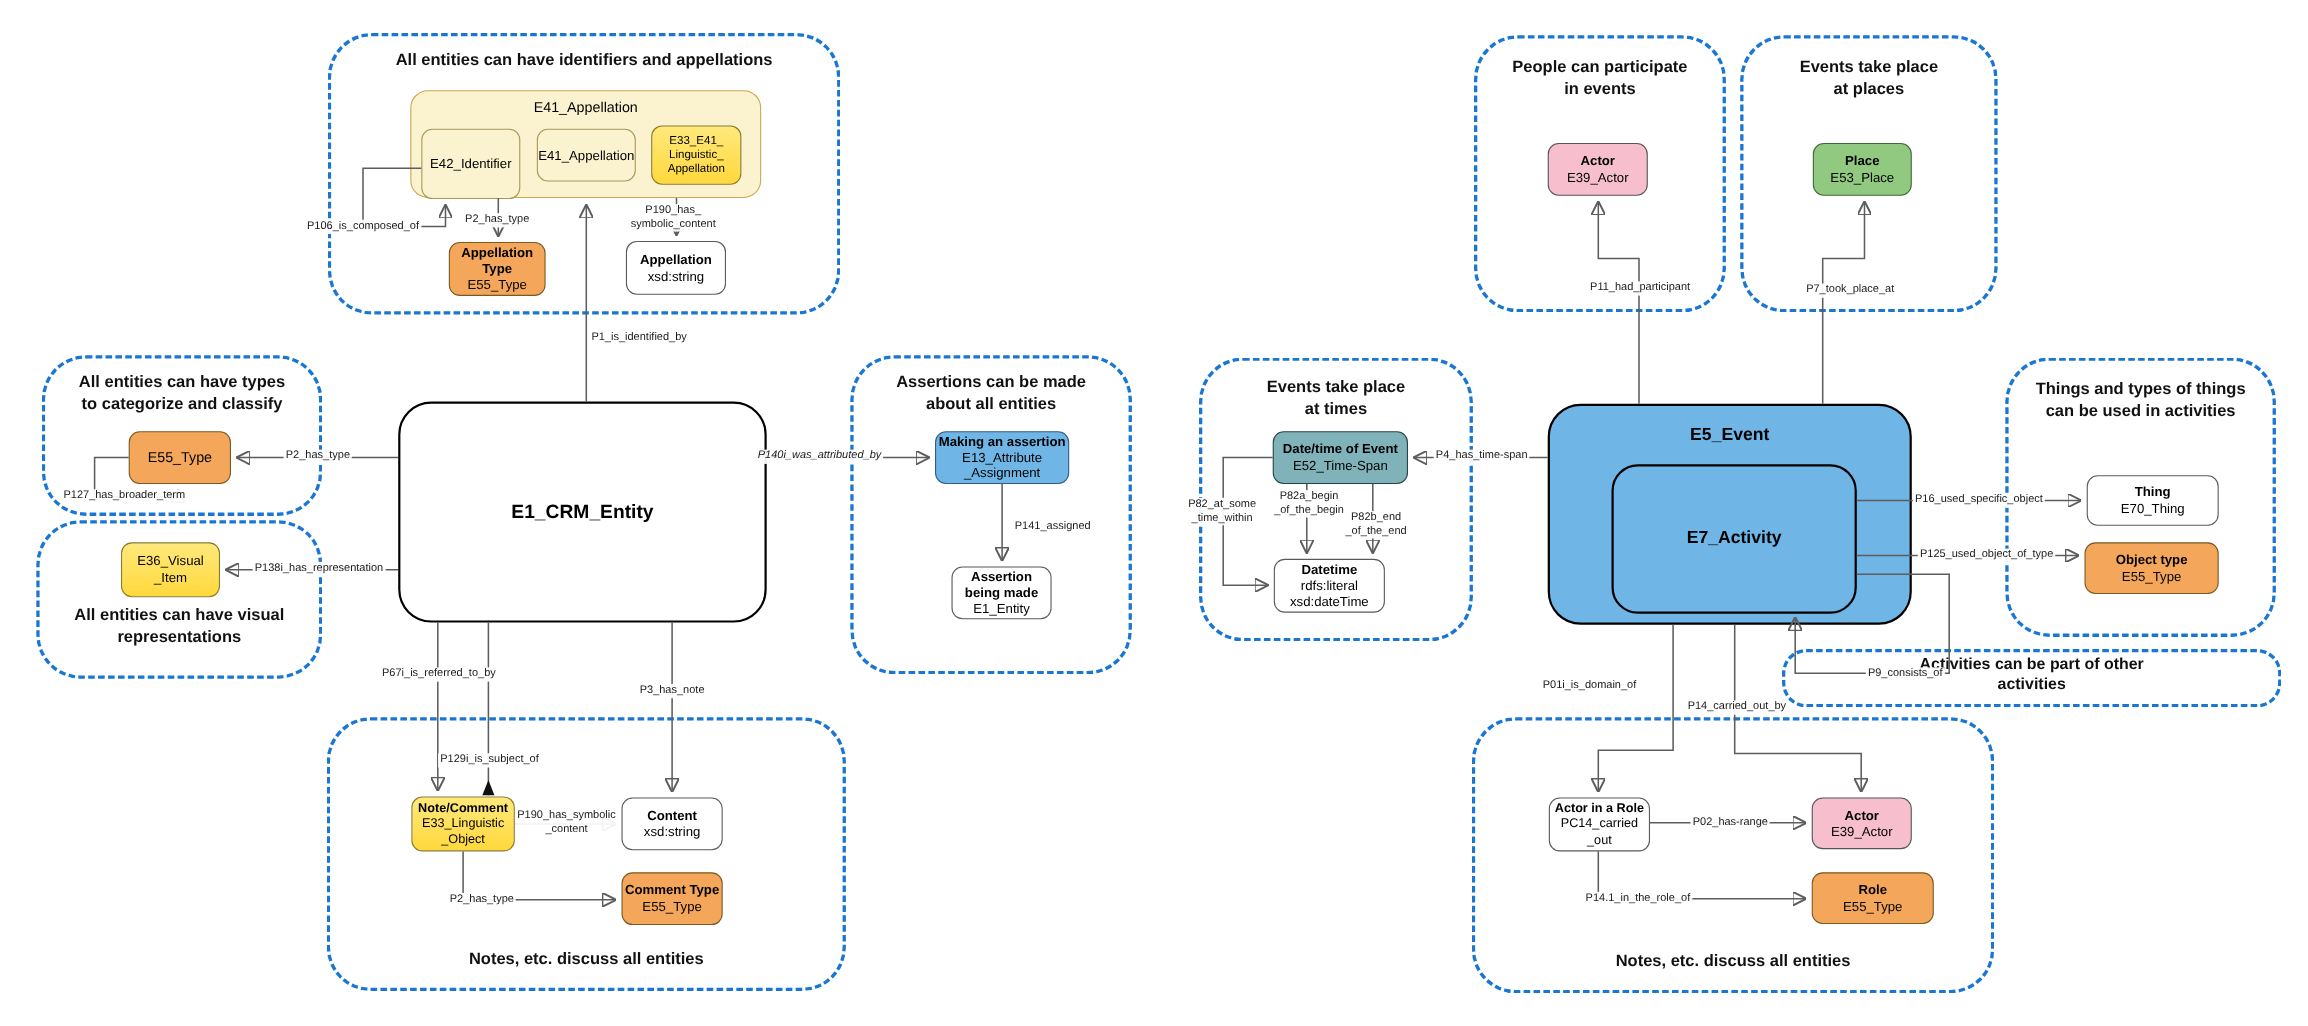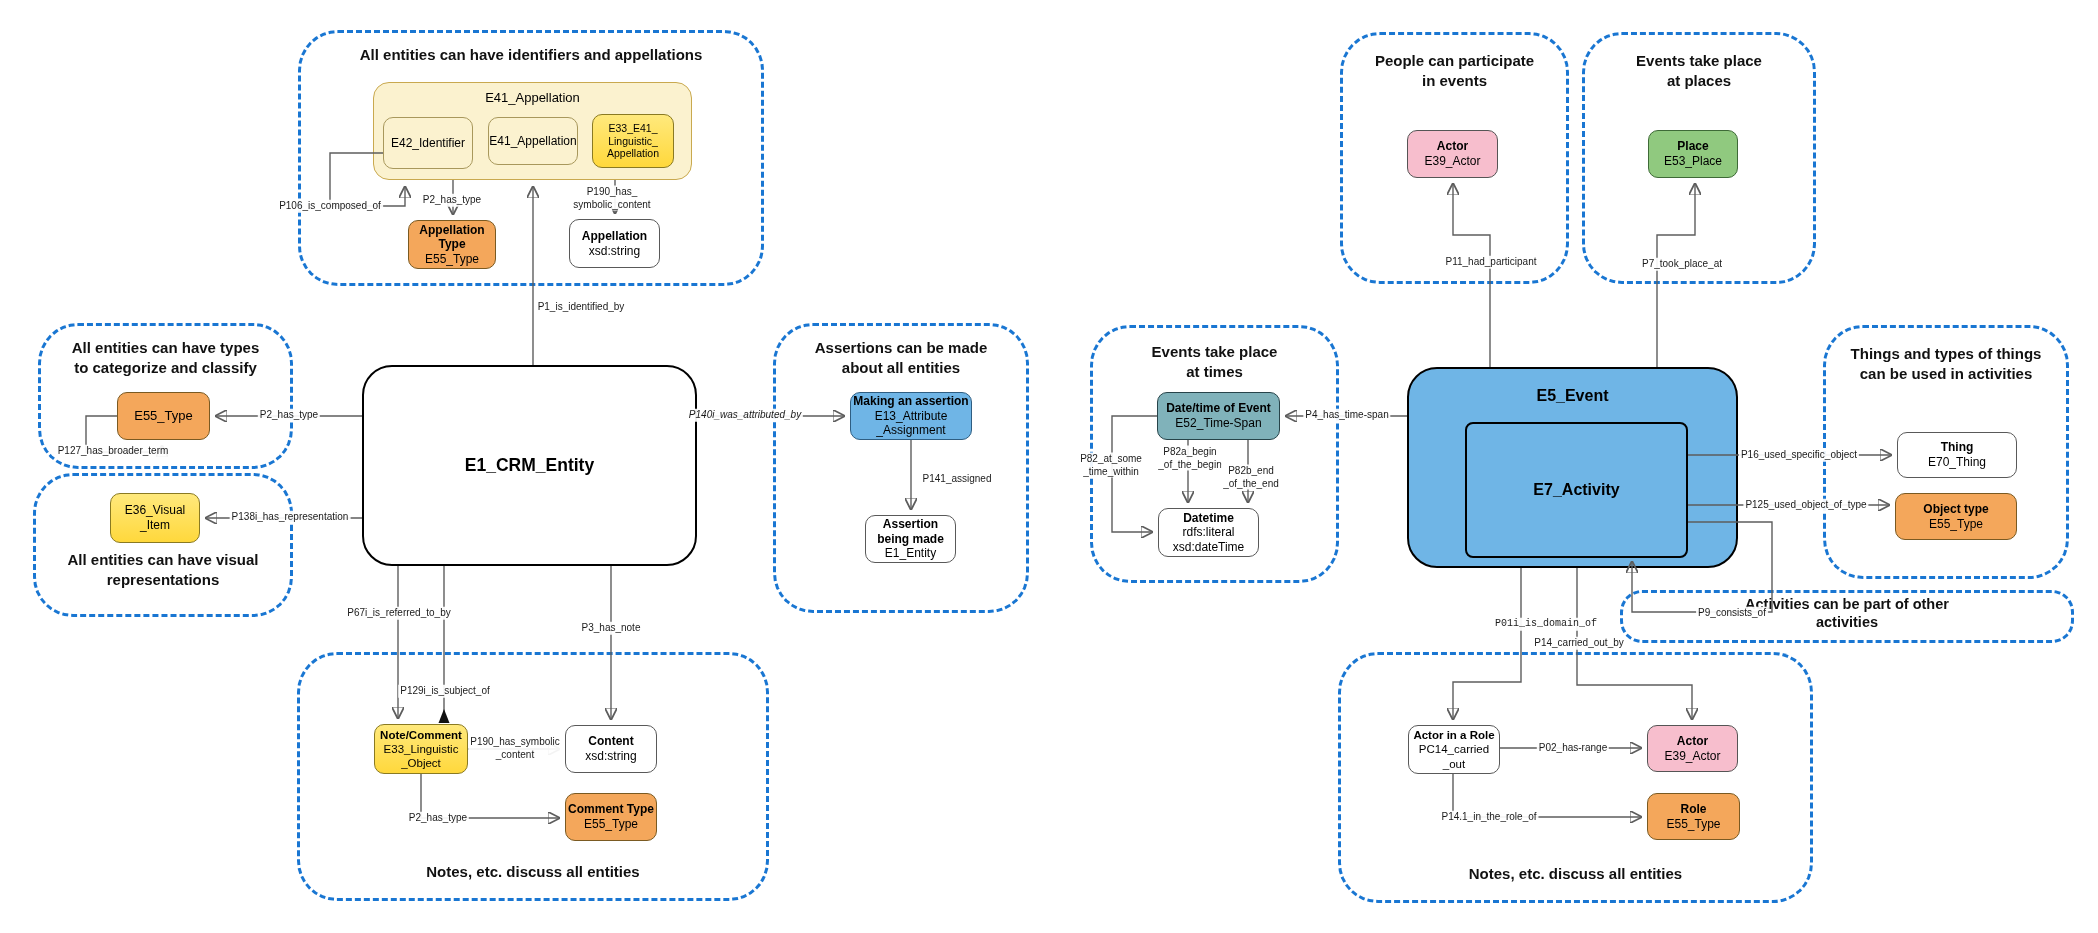--- a/index.html
+++ b/index.html
@@ -23,21 +23,21 @@
   .fill-blue{background:#6FB5E6;border:1px solid #2f5e82;}
   .fill-teal{background:#80B2BA;border:1px solid #27444a;}
   .fill-pink{background:#F7BECD;border:1px solid #555;}
   .fill-green{background:#90C97F;border:1px solid #3e6a37;}
   .fill-white{background:#fff;border:1px solid #595959;}
 
   #n-e41-group{justify-content:flex-start;padding-top:7px;border-radius:16px;font-size:13px;}
   #n-e1{border-radius:30px;border:2px solid #000;font-size:17.5px;font-weight:bold;}
   #n-e5{border-radius:30px;border:2.5px solid #000;justify-content:flex-start;padding-top:17px;
         font-weight:bold;font-size:16px;}
-  #n-e7{border-radius:8px;border:2.5px solid #000;font-weight:bold;font-size:16px;}
+  #n-e7{border-radius:24px;border:2.5px solid #000;font-weight:bold;font-size:16px;}
   #n-e33-e41{font-size:10.5px;}
   #n-note-comment,#n-actor-in-role{font-size:11.5px;}
 
   svg.wires{position:absolute;left:0;top:0;z-index:3;pointer-events:none;}
   svg.wires path,svg.wires line{fill:none;stroke:#5d5d5d;stroke-width:1.4;}
 
   .elabel{position:absolute;transform:translate(-50%,-50%);font-size:10px;line-height:1.25;
           background:rgba(255,255,255,0.93);padding:0 2px;white-space:pre-line;text-align:center;
           z-index:4;color:#1a1a1a;}
 </style>
@@ -84,21 +84,21 @@
     <div class="group-title" style="top:2px;font-size:14.5px;line-height:1.25;">Activities can be part of other
 activities</div>
   </div>
   <div class="group" style="left:1338px;top:652px;width:469px;height:245px;">
     <div class="group-title" style="bottom:16px;">Notes, etc. discuss all entities</div>
   </div>
 
   <div class="node fill-cream" id="n-e41-group" style="left:373px;top:82px;width:319px;height:98px;">
     <span class="ncode">E41_Appellation</span>
   </div>
-  <div class="node fill-cream" style="left:383px;top:117px;width:90px;height:52px;border-color:#a8985c;">
+  <div class="node fill-cream" style="left:383px;top:117px;width:90px;height:64px;border-color:#a8985c;">
     <span class="ncode">E42_Identifier</span>
   </div>
   <div class="node fill-cream" style="left:488px;top:117px;width:90px;height:48px;border-color:#a8985c;">
     <span class="ncode">E41_Appellation</span>
   </div>
   <div class="node fill-yellow" id="n-e33-e41" style="left:592px;top:114px;width:82px;height:54px;">
     <span class="ncode">E33_E41_
 Linguistic_
 Appellation</span>
   </div>
@@ -177,21 +177,21 @@
   </div>
   <div class="node fill-white" id="n-actor-in-role" style="left:1408px;top:725px;width:92px;height:49px;">
     <span class="nlabel">Actor in a Role</span>
     <span class="ncode">PC14_carried
 _out</span>
   </div>
   <div class="node fill-pink" style="left:1647px;top:725px;width:91px;height:47px;">
     <span class="nlabel">Actor</span>
     <span class="ncode">E39_Actor</span>
   </div>
-  <div class="node fill-orange" style="left:1647px;top:793px;width:93px;height:47px;">
+  <div class="node fill-orange" style="left:1647px;top:793px;width:111px;height:47px;">
     <span class="nlabel">Role</span>
     <span class="ncode">E55_Type</span>
   </div>
 
   <svg class="wires" width="2098" height="933" viewBox="0 0 2098 933">
     <defs>
       <marker id="arr" viewBox="0 0 10 10" refX="9" refY="5" markerWidth="9" markerHeight="9" orient="auto-start-reverse">
         <path d="M0,0 L10,5 L0,10 z" fill="#111" stroke="none"></path>
       </marker>
     </defs>
@@ -246,18 +246,18 @@
   <div class="elabel" style="left:1347px;top:415px;">P4_has_time-span</div>
   <div class="elabel" style="left:1111px;top:465px;">P82_at_some
 _time_within</div>
   <div class="elabel" style="left:1190px;top:458px;">P82a_begin
 _of_the_begin</div>
   <div class="elabel" style="left:1251px;top:477px;">P82b_end
 _of_the_end</div>
   <div class="elabel" style="left:1799px;top:455px;">P16_used_specific_object</div>
   <div class="elabel" style="left:1806px;top:505px;">P125_used_object_of_type</div>
   <div class="elabel" style="left:1732px;top:613px;">P9_consists_of</div>
-  <div class="elabel" style="left:1546px;top:624px;font-family:Liberation Mono, monospace;">P01i_is_domain_of</div>
+  <div class="elabel" style="left:1445px;top:624px;">P01i_is_domain_of</div>
   <div class="elabel" style="left:1579px;top:643px;">P14_carried_out_by</div>
   <div class="elabel" style="left:1573px;top:748px;">P02_has-range</div>
   <div class="elabel" style="left:1489px;top:817px;">P14.1_in_the_role_of</div>
 
 </div>
 
 </body></html>

